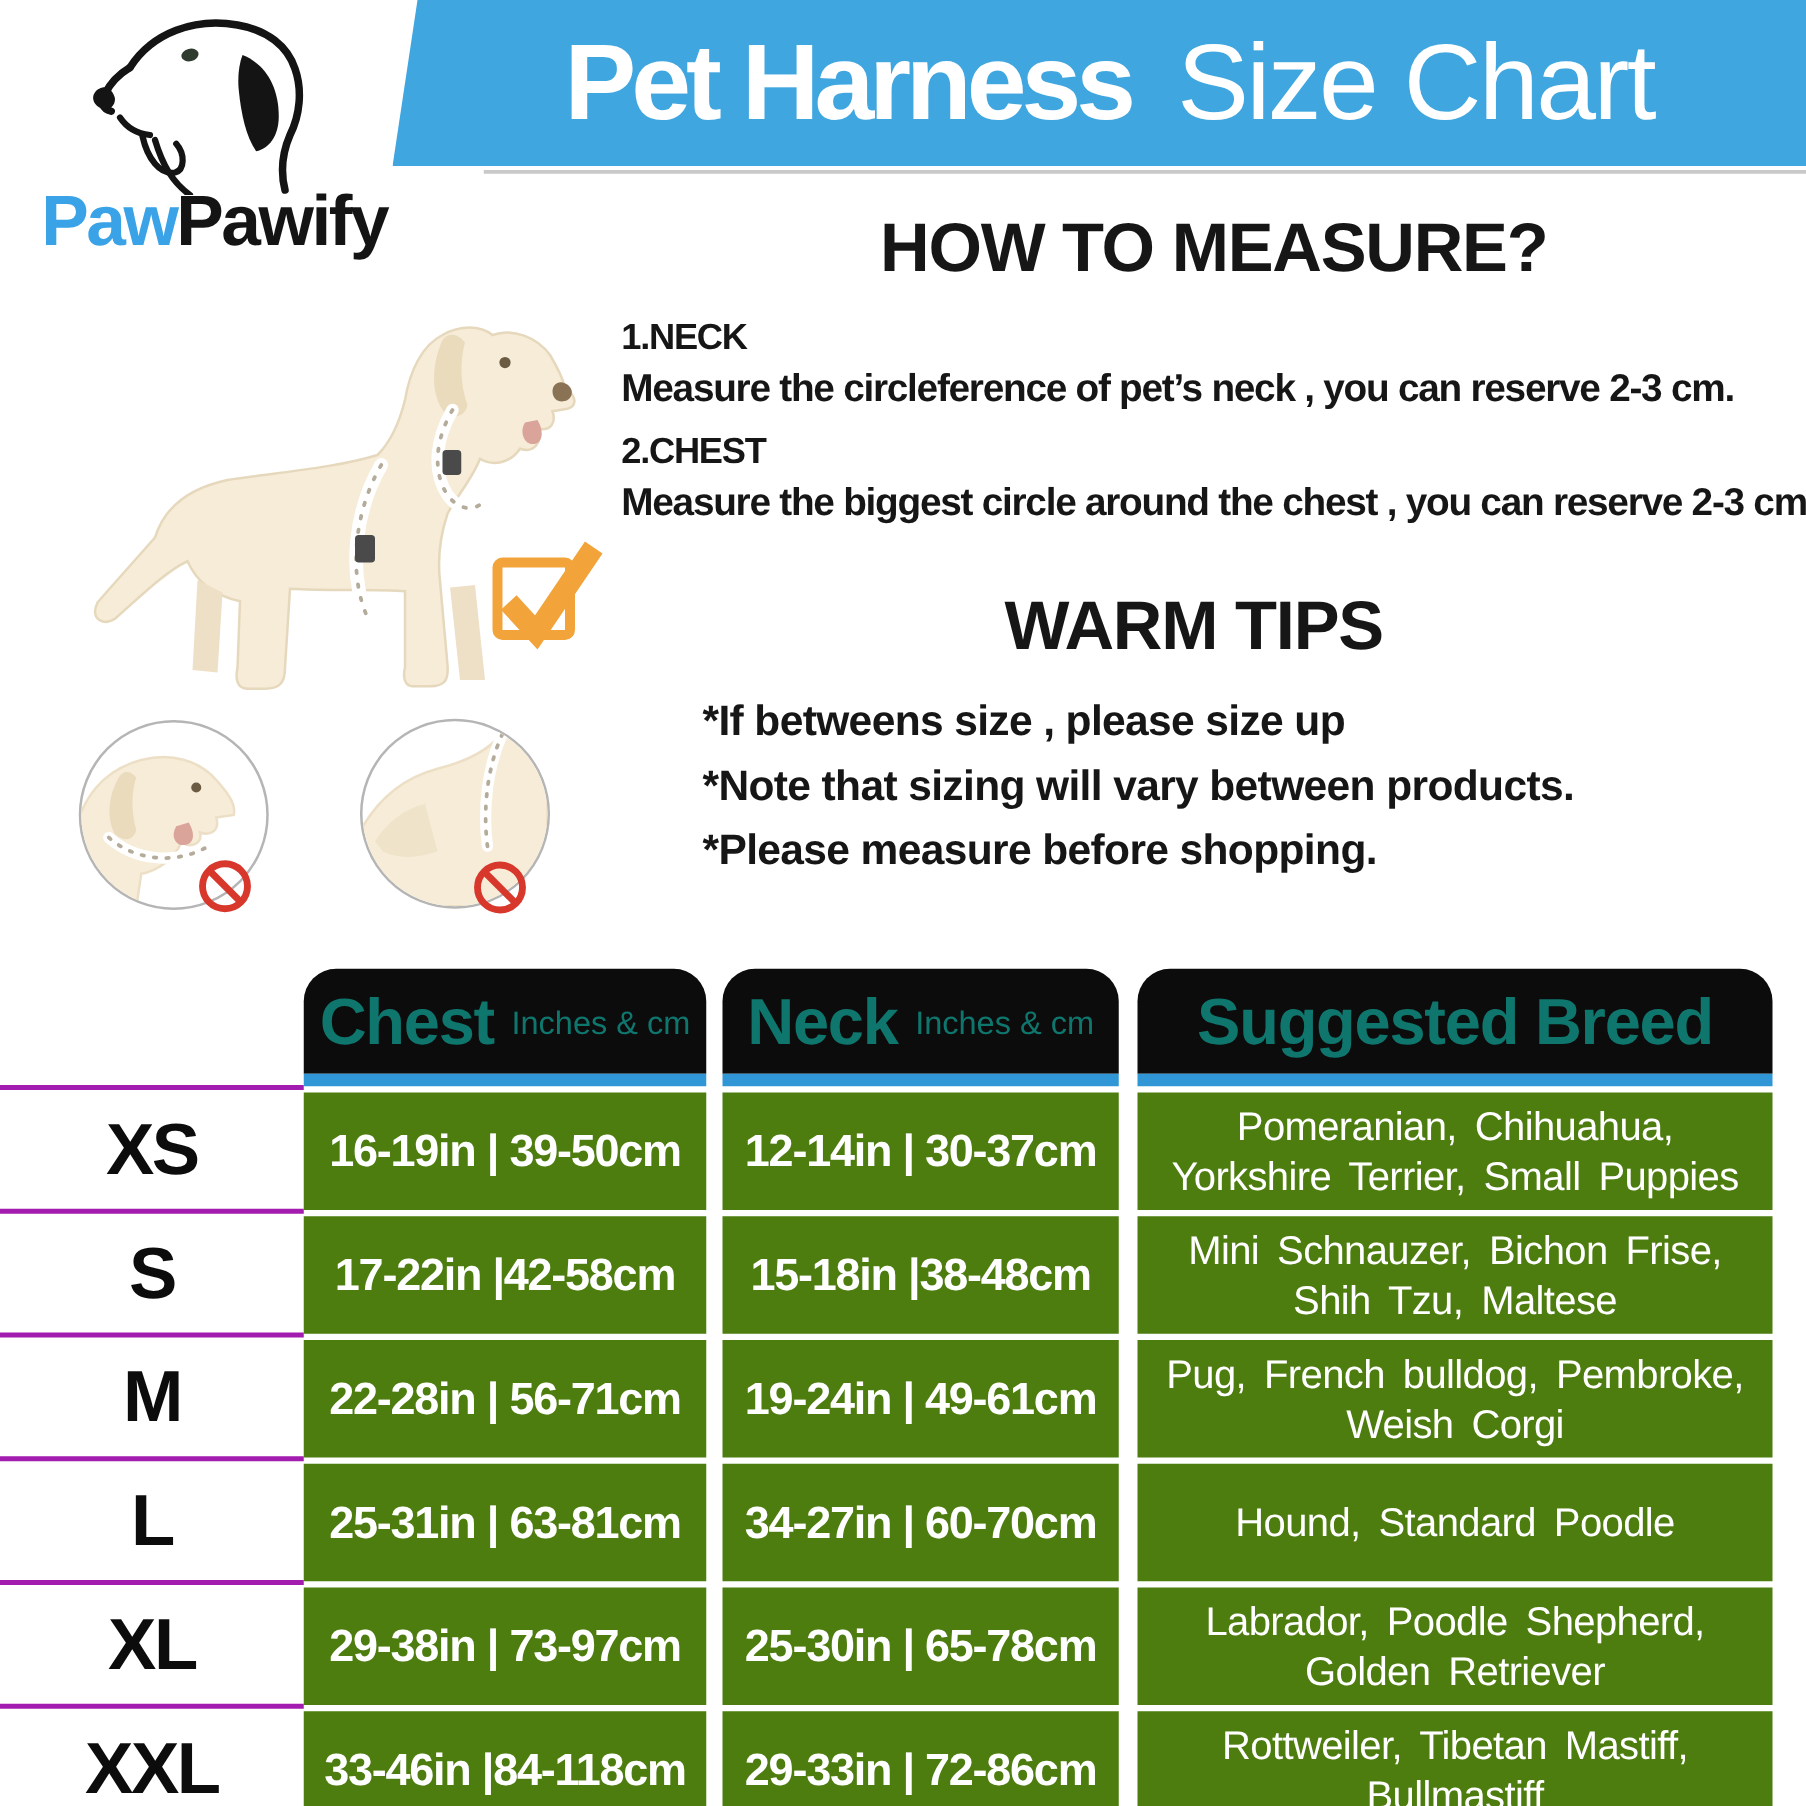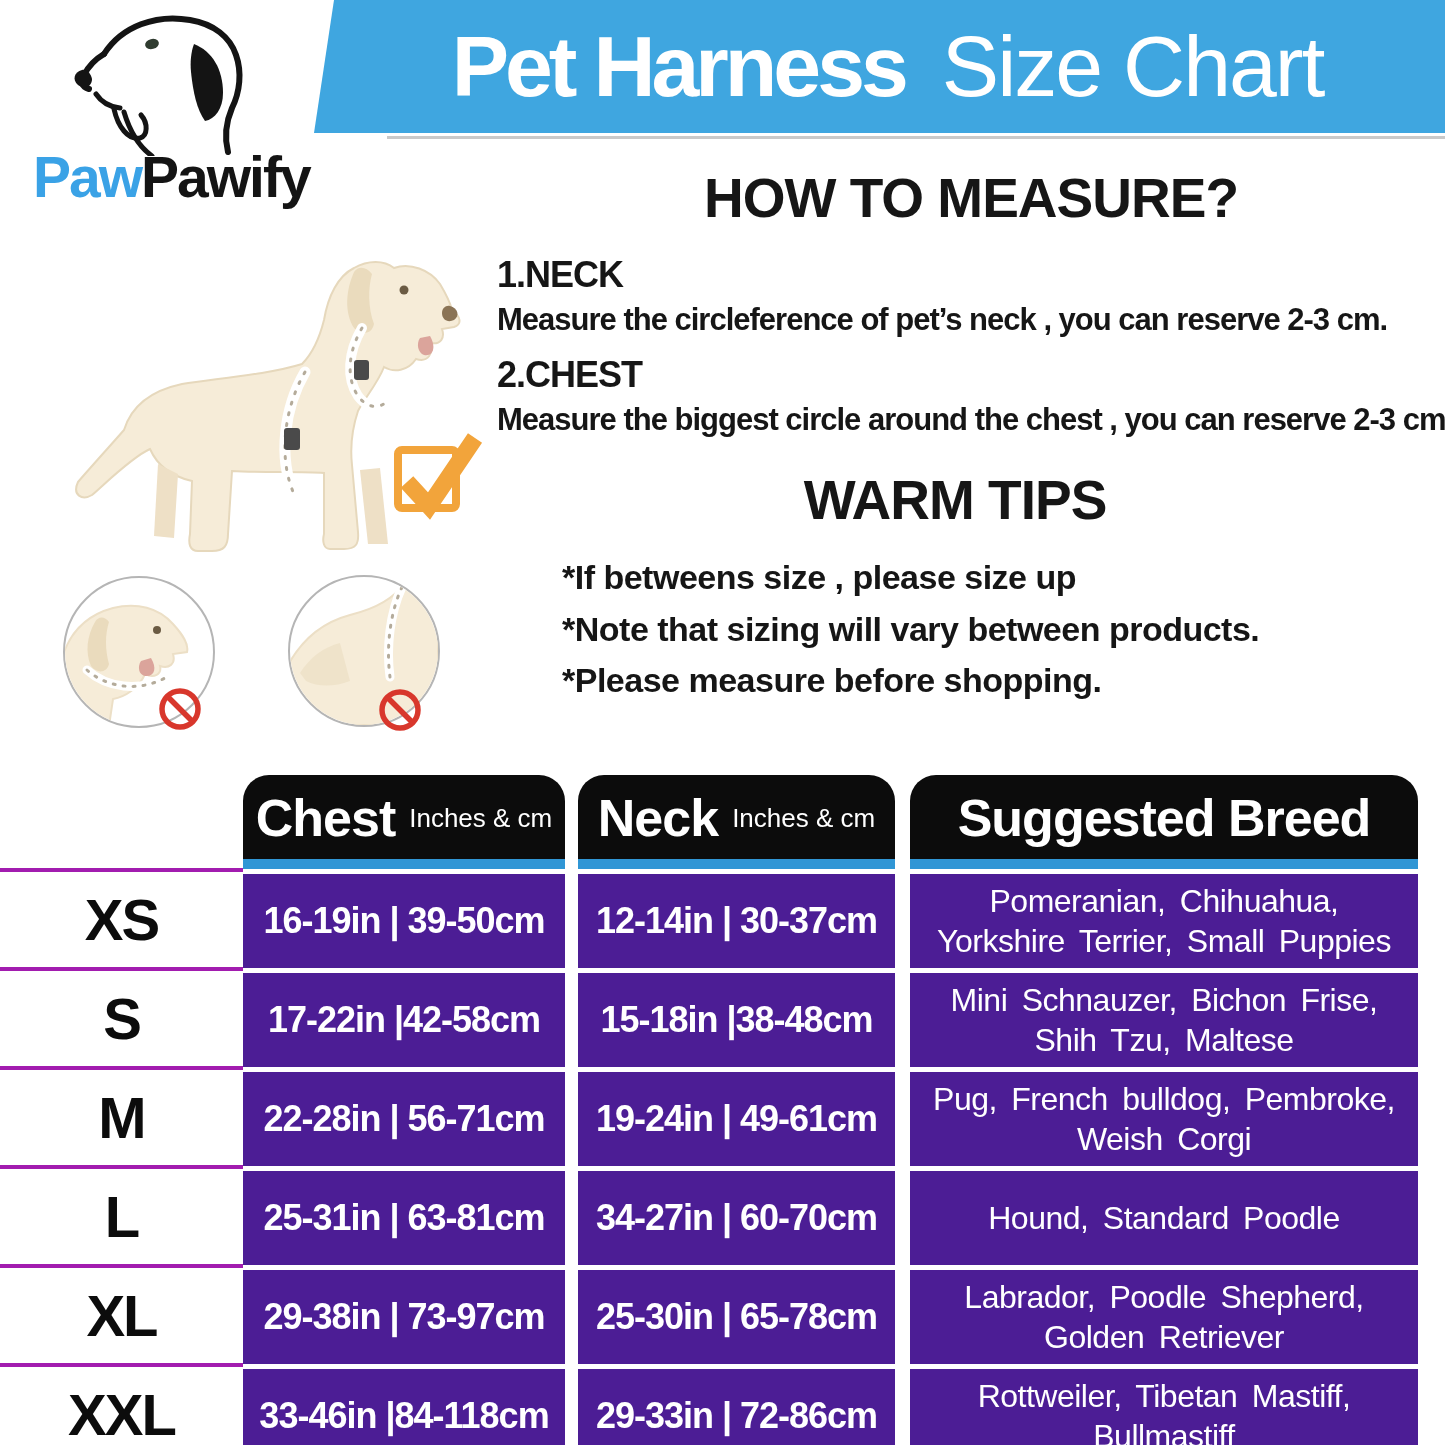--- a/index.html
+++ b/index.html
@@ -19,44 +19,44 @@
 
   
   .logo-art{left:42px;top:6px;}
   .logo-text{left:33px;top:144px;font-size:57px;font-weight:800;letter-spacing:-2px;white-space:nowrap;}
   .logo-text .paw{color:#3AA2E6;}
   .logo-text .rest{color:#141414;}
 
   
   .htm{left:497px;top:166px;width:948px;}
   .htm-title{text-align:center;font-size:55px;font-weight:800;letter-spacing:-1px;margin:0 0 24px 0;}
-  .step-label{font-size:36px;font-weight:800;letter-spacing:-1px;margin:14px 0 6px 0;}
+  .step-label{font-size:29px;font-weight:800;letter-spacing:-1px;margin:14px 0 6px 0;}
   .step-text{font-size:31px;font-weight:700;letter-spacing:-1px;margin:0 0 16px 0;white-space:nowrap;}
   .tips-title{left:495px;top:468px;width:920px;text-align:center;font-size:55px;font-weight:800;letter-spacing:-1px;}
   .tips{left:562px;top:552px;font-size:34px;font-weight:700;letter-spacing:-0.5px;line-height:1.52;}
 
   
   .dog-photo{left:62px;top:232px;}
   .check-icon{left:391px;top:426px;}
   .inset{width:148px;height:148px;border:2px solid #b5b5b5;border-radius:50%;overflow:hidden;background:#fff;}
   .inset1{left:63px;top:576px;}
   .inset2{left:288px;top:575px;}
   .no-icon1{left:157px;top:686px;}
   .no-icon2{left:377px;top:687px;}
 
   
   .col{position:absolute;top:775px;}
   .col-chest{left:243px;width:322px;}
   .col-neck{left:578px;width:317px;}
   .col-breed{left:910px;width:508px;}
-  .thead{height:84px;background:#0c0c0c;border-radius:26px 26px 0 0;display:flex;align-items:baseline;justify-content:center;gap:14px;color:#ffffff;padding-top:2px;box-sizing:border-box;align-items:center;}
+  .thead{height:84px;background:#0c0c0c;border-radius:26px 26px 0 0;display:flex;align-items:baseline;justify-content:center;gap:14px;color:#0f766e;padding-top:2px;box-sizing:border-box;align-items:center;}
   .thead .big{font-size:52px;font-weight:800;letter-spacing:-1px;}
   .thead .small{font-size:26px;font-weight:400;}
   .bluestrip{height:10px;background:#3096D5;margin-bottom:5px;}
-  .cell{height:94px;margin-bottom:5px;background:#4c1d95;color:#fff;display:flex;flex-direction:column;align-items:center;justify-content:center;text-align:center;}
+  .cell{height:94px;margin-bottom:5px;background:#4d7c0f;color:#fff;display:flex;flex-direction:column;align-items:center;justify-content:center;text-align:center;}
   .cell .val{font-size:36px;font-weight:800;letter-spacing:-1px;white-space:nowrap;}
   .cell .breed-line{font-size:32px;font-weight:400;letter-spacing:-0.5px;line-height:1.26;word-spacing:6px;white-space:nowrap;}
   .col-size{position:absolute;left:0;top:868px;width:243px;}
   .size-cell{height:95px;border-top:4px solid #a21caf;display:flex;align-items:center;justify-content:center;
     font-size:58px;font-weight:800;letter-spacing:-2px;color:#0c0c0c;}
 </style>
 </head>
 <body>
 
 <div class="abs banner-bg"></div>

